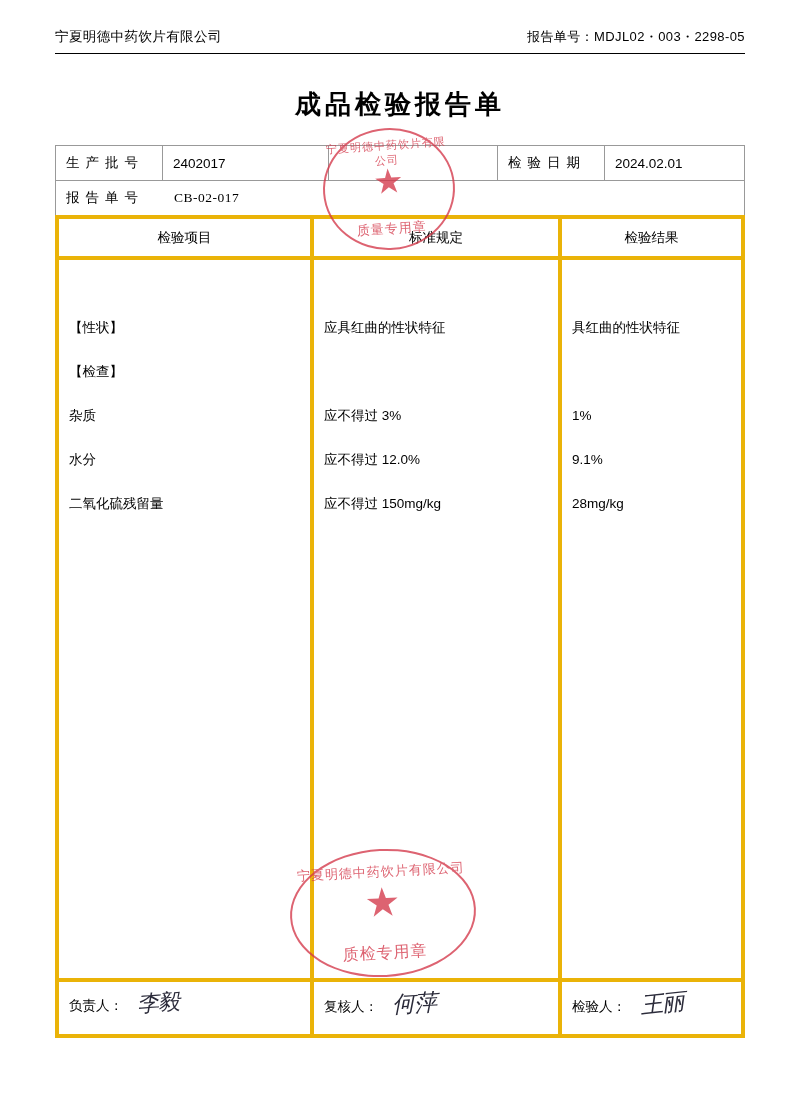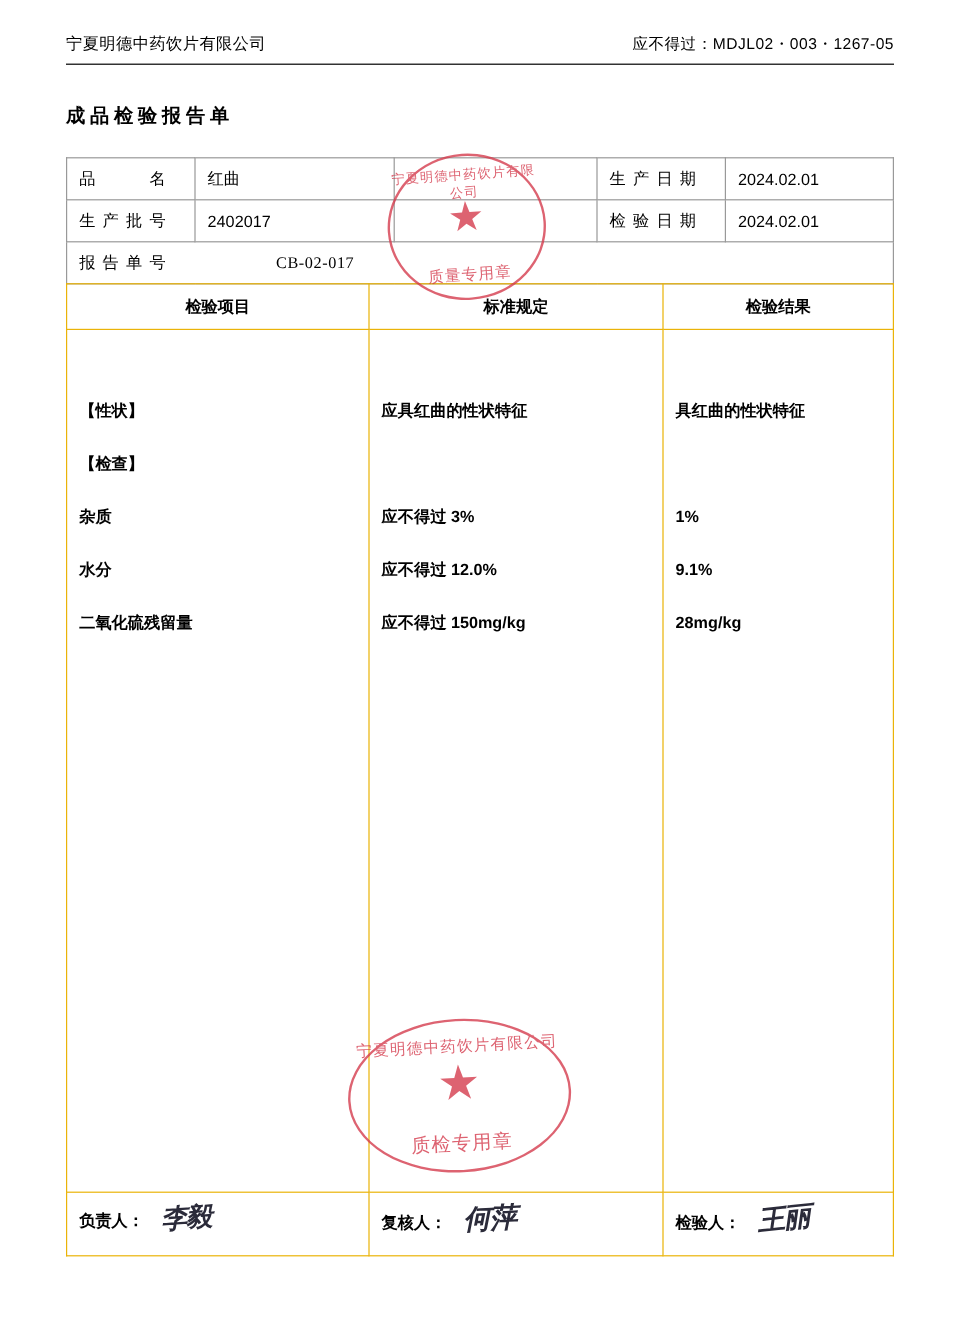--- a/index.html
+++ b/index.html
@@ -33,22 +33,22 @@
   }
   .header-company {
     font-family: "Liberation Sans", "DejaVu Sans", sans-serif;
     font-size: 13.5px;
   }
   .header-docno {
     font-family: "Liberation Sans", "DejaVu Sans", sans-serif;
     font-size: 13px;
   }
   .doc-title {
-    text-align: left;
-    font-size: 16px;
+    text-align: center;
+    font-size: 26px;
     font-weight: bold;
     letter-spacing: 4px;
     margin: 33px 0 23px 0;
     font-family: "Liberation Serif", "DejaVu Serif", serif;
   }
   table.main {
     width: 100%;
     border-collapse: collapse;
     table-layout: fixed;
   }
@@ -72,36 +72,36 @@
   }
   .val-name { width: 145px; }
   .val-mid  { width: 148px; }
   .val-right{ }
   .mid-blank { border-left: 1px solid #999; border-right: 1px solid #999; }
   .report-no-cell {
     text-align: left;
   }
   .report-no-val {
     display: inline-block;
-    margin-left: 92px;
+    margin-left: 36px;
     font-family: "Liberation Serif", "DejaVu Serif", serif;
     letter-spacing: 0.5px;
   }
   
   table.results {
     width: 100%;
     border-collapse: collapse;
     table-layout: fixed;
     margin-top: -1px;
   }
   table.results td, table.results th {
-    border: 1px solid #eab308;
-    font-size: 13.5px;
-    font-family: "Liberation Sans", "DejaVu Sans", sans-serif;
-    font-weight: bold;
+    border: 4px solid #eab308;
+    font-size: 13.5px;
+    font-family: "Liberation Sans", "DejaVu Sans", sans-serif;
+    font-weight: normal;
     padding: 6px 10px;
     vertical-align: top;
     text-align: left;
   }
   table.results th {
     text-align: center;
     padding: 10px 10px 9px 10px;
   }
   .col-item { width: 231px; }
   .col-std  { width: 224px; }
@@ -202,34 +202,27 @@
   }
   .stamp-bottom .stamp-sub { font-size: 16px; bottom: 11px; }
 </style>
 </head>
 <body>
 
 <div class="page">
 
   <div class="header-row">
     <div class="header-company">宁夏明德中药饮片有限公司</div>
-    <div class="header-docno"><span>应不得过：</span><span>MDJL02・003・1267-05</span></div>
+    <div class="header-docno"><span>报告单号：</span><span>MDJL02・003・2298-05</span></div>
   </div>
 
   <div class="doc-title">成品检验报告单</div>
 
   <table class="main">
     <tbody>
-        <tr>
-      <td class="lbl"><span class="lbl-spread">品　　名</span></td>
-      <td class="val-name">红曲</td>
-      <td class="val-mid mid-blank"></td>
-      <td class="lbl"><span class="lbl-spread">生产日期</span></td>
-      <td class="val-right">2024.02.01</td>
-    </tr>
     <tr>
       <td class="lbl"><span class="lbl-spread">生产批号</span></td>
       <td class="val-name">2402017</td>
       <td class="val-mid mid-blank"></td>
       <td class="lbl"><span class="lbl-spread">检验日期</span></td>
       <td class="val-right">2024.02.01</td>
     </tr>
     <tr>
       <td class="report-no-cell" colspan="5"><span class="lbl-spread">报告单号</span><span class="report-no-val">CB-02-017</span></td>
     </tr>

